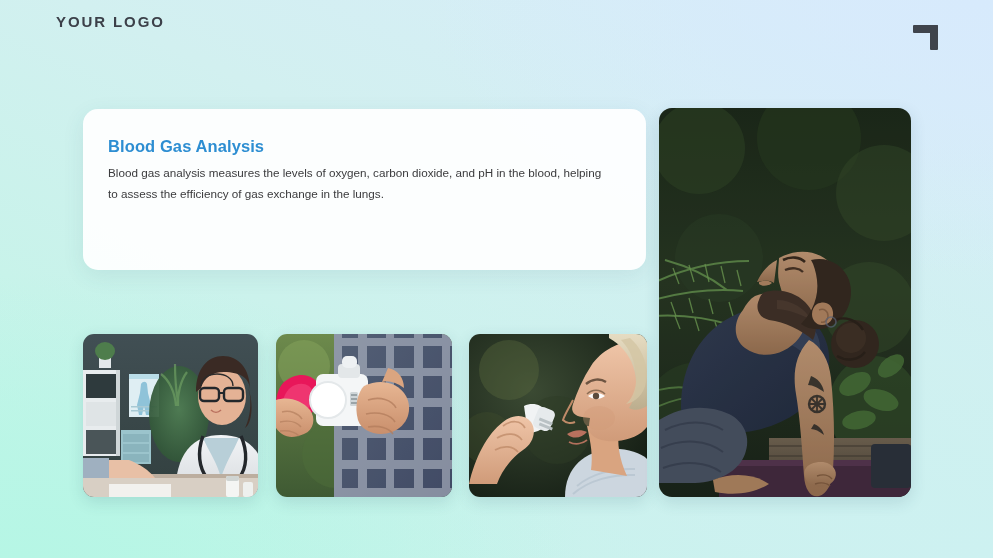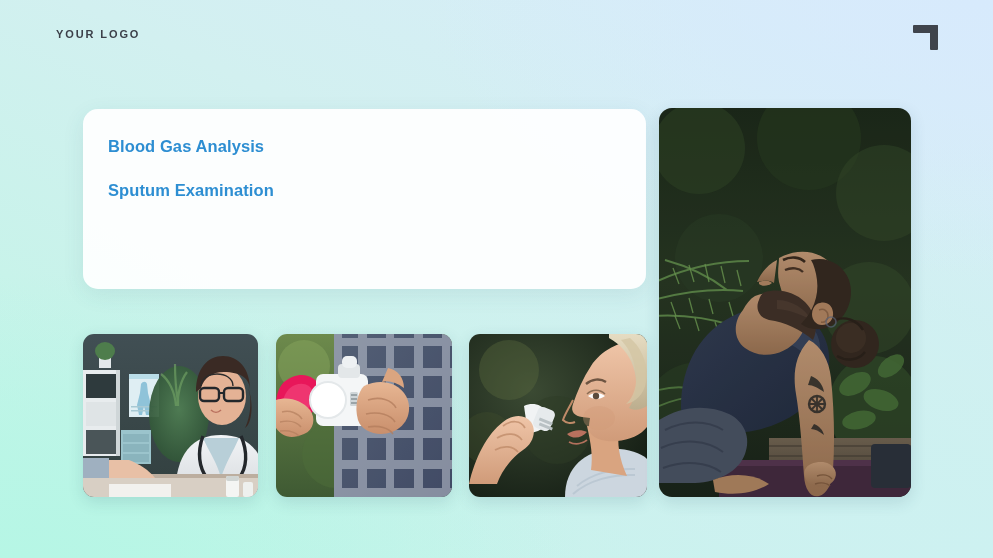--- a/index.html
+++ b/index.html
@@ -18,22 +18,22 @@
     overflow:hidden;
     background:
       radial-gradient(ellipse 90% 80% at 98% 0%,   #d7eafc 0%, rgba(215,234,252,0) 62%),
       radial-gradient(ellipse 95% 85% at 2% 100%,  #b6f6e5 0%, rgba(182,246,229,0) 60%),
       radial-gradient(ellipse 120% 110% at 100% 100%, #cdf1f1 0%, rgba(205,241,241,0) 70%),
       linear-gradient(205deg, #d9ecfb 0%, #d2f0f0 42%, #c8f3ea 72%, #bdf6e7 100%);
   }
 
   
   .logo {
-    position:absolute; left:56px; top:28px;
-    font-size:11px; font-weight:700;
+    position:absolute; left:56px; top:13px;
+    font-size:15px; font-weight:700;
     letter-spacing:1.9px;
     color:#3c4049;
   }
   .corner-mark {
     position:absolute; right:55px; top:25px;
     width:25px; height:25px;
     pointer-events:none;
   }
   .corner-mark .bar-h {
     position:absolute; top:0; right:0;
@@ -44,21 +44,21 @@
   .corner-mark .bar-v {
     position:absolute; top:0; right:0;
     width:8px; height:25px;
     background:#3f444c;
     border-radius:1px;
   }
 
   
   .text-card {
     position:absolute; left:83px; top:109px;
-    width:563px; height:180px;
+    width:563px; height:161px;
     background:rgba(255,255,255,0.93);
     border-radius:15px;
     box-shadow:0 6px 22px rgba(40,90,110,0.09);
     padding:28px 32px 0 25px;
   }
   .block { margin-bottom:0; }
   .block + .block { margin-top:25px; }
   .block h3 {
     color:#2d8ed2;
     font-size:16.5px;
@@ -95,23 +95,23 @@
   <div class="logo">YOUR LOGO</div>
 
   <div class="corner-mark">
     <div class="bar-h"></div>
     <div class="bar-v"></div>
   </div>
 
   <div class="text-card">
     <div class="block">
       <h3>Blood Gas Analysis</h3>
+      <p>Blood gas analysis measures the levels of oxygen, carbon dioxide, and pH in the blood, helping to assess the efficiency of gas exchange in the lungs.</p>
     </div>
     <div class="block">
-      <h3>Sputum Examination</h3>
     </div>
   </div>
 
   <div class="photo thumb-1">
     <svg viewBox="0 0 175 163" preserveAspectRatio="xMidYMid slice">
       <defs>
         <linearGradient id="t1wall" x1="0" y1="0" x2="0" y2="1">
           <stop offset="0" stop-color="#414f54"></stop>
             <stop offset="1" stop-color="#32403f"></stop>
         </linearGradient>

